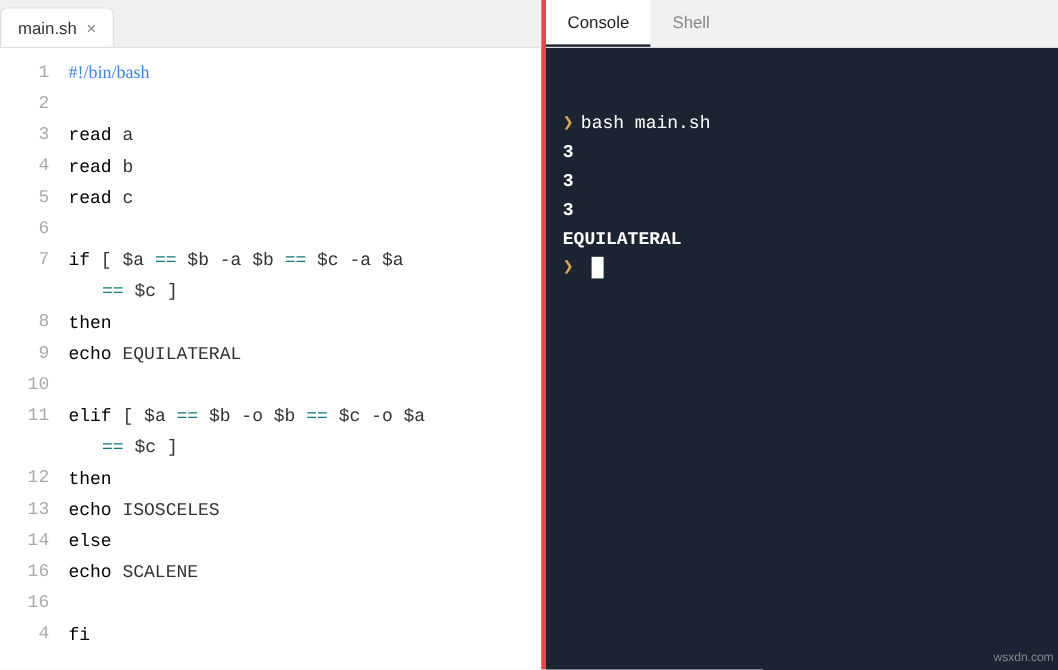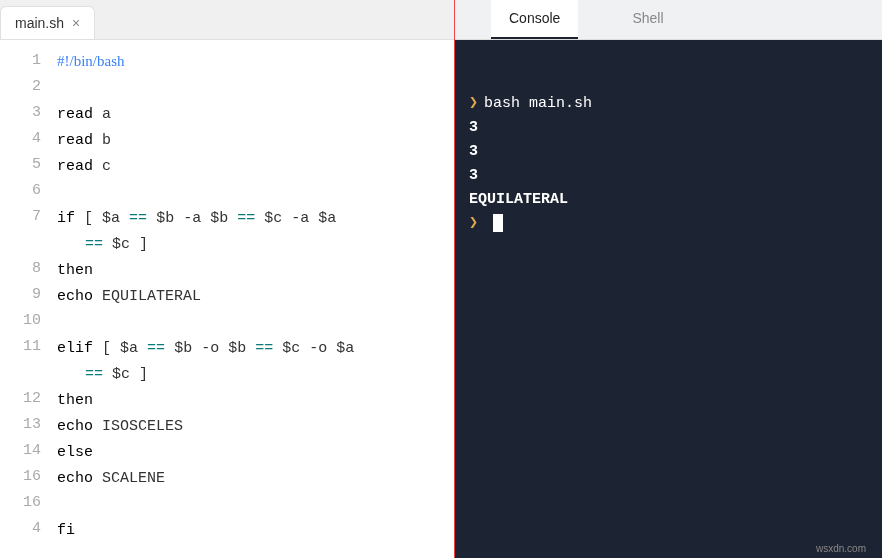--- a/index.html
+++ b/index.html
@@ -1,26 +1,26 @@
 <!DOCTYPE html>
 <html><head>
   <meta charset="utf-8">
   <style>
     * { margin: 0; padding: 0; box-sizing: border-box; }
     body { font-family: -apple-system, BlinkMacSystemFont, 'Segoe UI', sans-serif; background: #f5f5f5; width: 882px; height: 558px; overflow: hidden; display: flex; }
     
-    .pane-left { width: 455px; background: #fff; display: flex; flex-direction: column; border-right: 1px solid #ef4444; }
+    .pane-left { width: 455px; background: #fff; display: flex; flex-direction: column; border-right: 4px solid #ef4444; }
     .pane-right { flex: 1; display: flex; flex-direction: column; background: #1c2333; }
     
     .tab-bar { display: flex; background: #f0f0f0; border-bottom: 1px solid #e0e0e0; height: 40px; align-items: flex-end; }
     .tab { display: flex; align-items: center; padding: 8px 14px; background: #fff; border-radius: 6px 6px 0 0; font-size: 14px; color: #333; border: 1px solid #e0e0e0; border-bottom: none; cursor: pointer; gap: 8px; }
     .tab-close { font-size: 14px; color: #888; cursor: pointer; line-height: 1; }
     
     .right-tabs { display: flex; background: #f0f1f3; height: 40px; border-bottom: 1px solid #ddd; }
-    .right-tab { padding: 10px 18px; font-size: 14px; color: #888; cursor: pointer; margin-left: 36px; }
+    .right-tab { padding: 10px 18px; font-size: 14px; color: #888; cursor: pointer; }
     .right-tab.active { color: #222; background: #fff; border-bottom: 2px solid #1c2333; }
     
     .editor { display: flex; flex: 1; overflow: auto; font-family: 'Consolas', 'Monaco', 'Courier New', monospace; font-size: 15px; line-height: 26px; padding-top: 8px; }
     .gutter { width: 55px; text-align: right; color: #aaa; padding-right: 14px; user-select: none; }
     .code { flex: 1; white-space: pre; color: #333; padding-left: 2px; }
     
     .code .comment { color: #3b82f6; font-family: Liberation Serif, serif; }
     .code .kw { color: #000000; }
     .code .op { color: #0b7a7a; }
     .code .var { color: #333; }
@@ -28,21 +28,21 @@
     
     .code-line { min-height: 26px; }
     .wrap-indent { padding-left: 28px; }
     
     .console-body { flex: 1; background: #1c2333; color: #e6e6e6; font-family: 'Consolas', 'Monaco', 'Courier New', monospace; font-size: 15px; padding: 12px 14px; line-height: 24px; margin-top: 40px; }
     .prompt { color: #e4a84a; margin-right: 6px; }
     .cmd { color: #fff; font-weight: 500; }
     .out { color: #fff; font-weight: 600; }
     .cursor-box { display: inline-block; width: 10px; height: 18px; background: #fff; vertical-align: middle; }
     
-    .watermark { position: fixed; right: 16px; bottom: 4px; font-size: 10px; color: #888; z-index: 10; }
+    .watermark { position: fixed; right: 4px; bottom: 4px; font-size: 10px; color: #888; z-index: 10; }
   </style>
 </head>
 <body>
 
 <div class="pane-left">
   <div class="tab-bar">
     <div class="tab">
       <span>main.sh</span>
       <span class="tab-close">×</span>
     </div>

